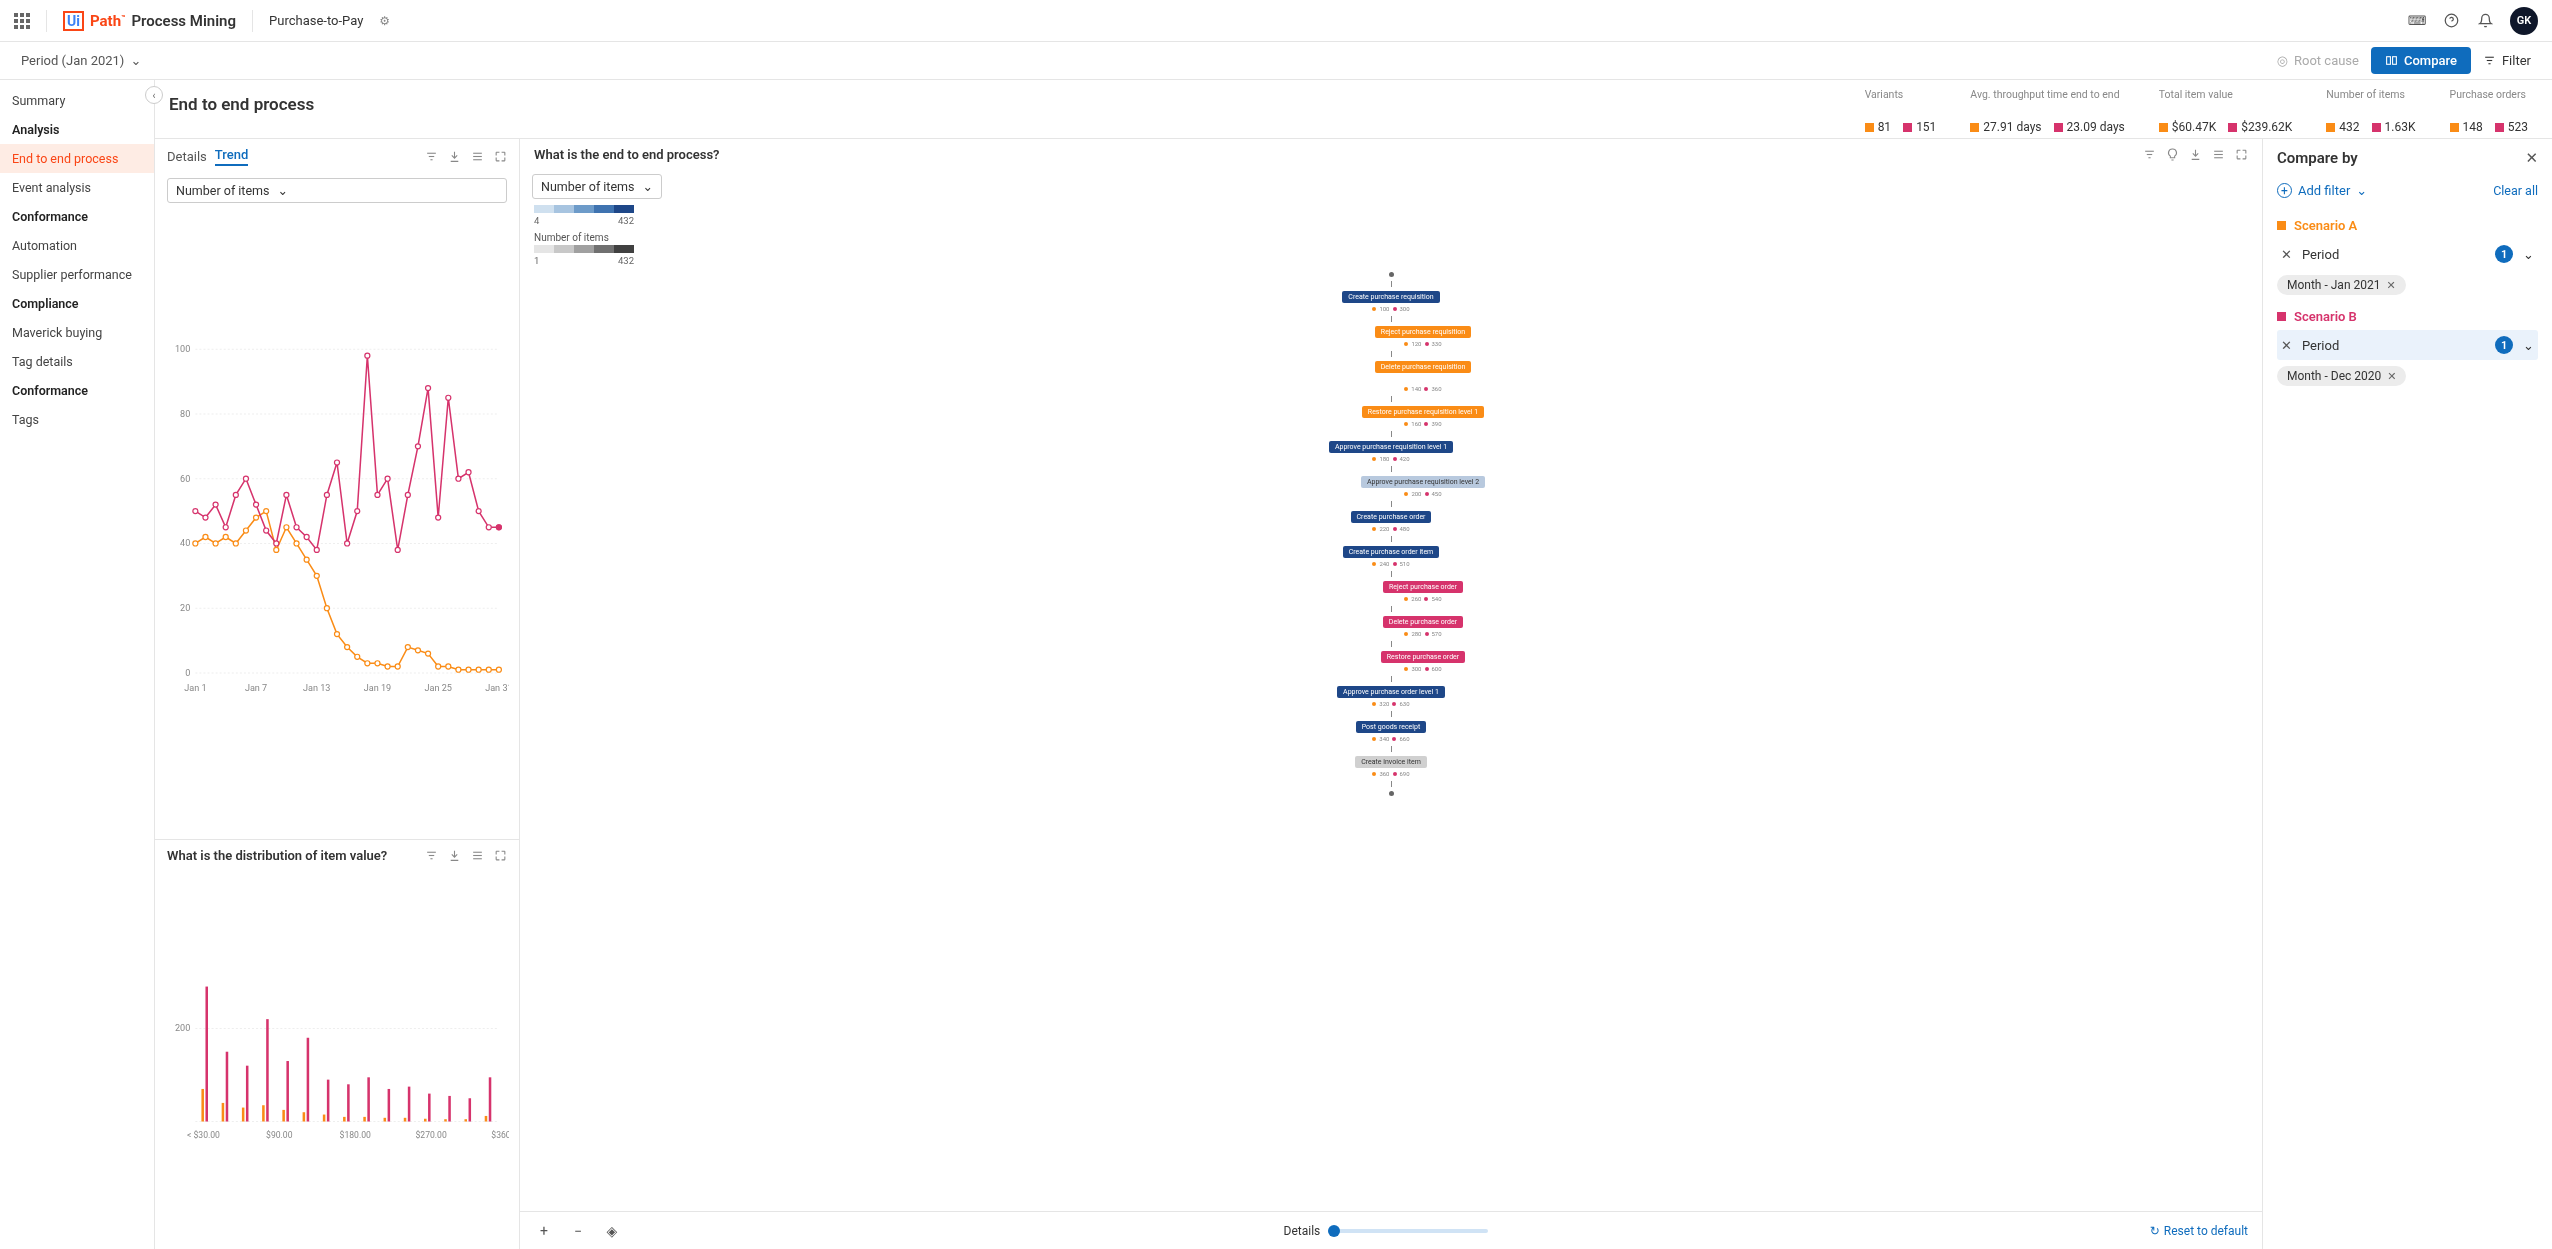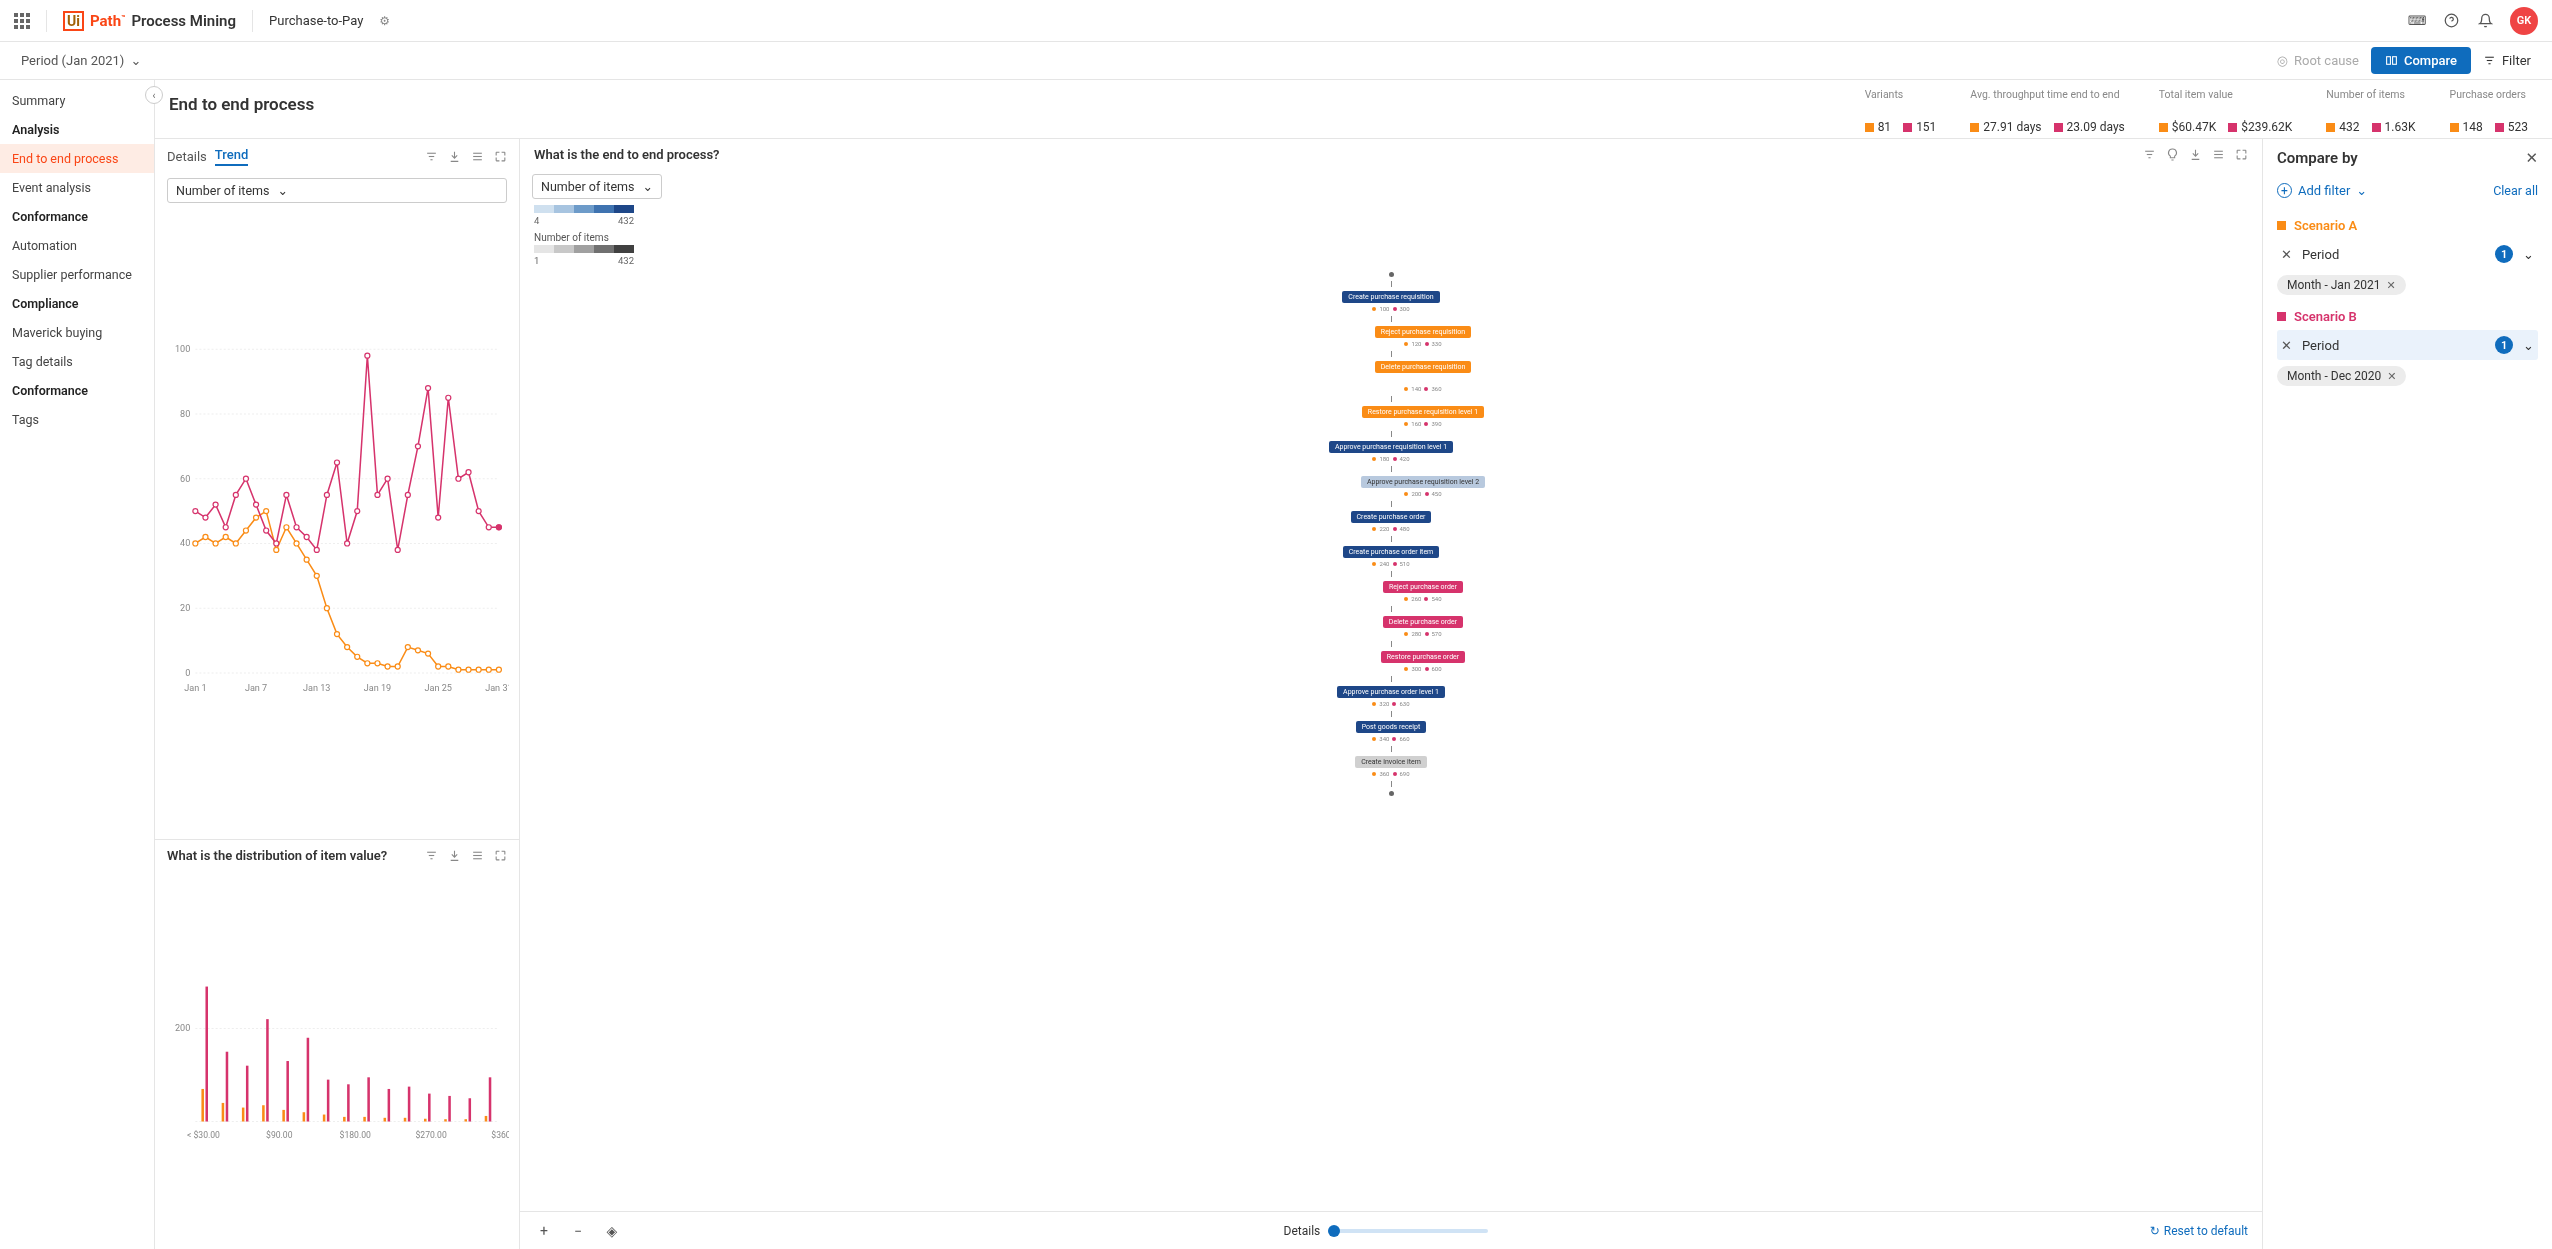--- a/index.html
+++ b/index.html
@@ -3,27 +3,27 @@
 <meta charset="utf-8">
 <style>
 * { box-sizing: border-box; margin: 0; padding: 0; font-family: -apple-system, BlinkMacSystemFont, "Segoe UI", Roboto, sans-serif; }
 body { background: #fff; color: #333; font-size: 13px; overflow: hidden; }
 
 .topbar { height: 42px; border-bottom: 1px solid #e5e5e5; display: flex; align-items: center; padding: 0 14px; gap: 16px; }
 .apps-icon { width: 16px; height: 16px; display: grid; grid-template-columns: repeat(3,4px); grid-template-rows: repeat(3,4px); gap: 2px; cursor: pointer; }
 .apps-icon span { background: #666; }
 .divider-v { width: 1px; height: 22px; background: #e5e5e5; }
 .logo { display: flex; align-items: center; gap: 6px; font-weight: 600; font-size: 15px; }
-.logo-box { border: 2px solid #fa4616; color: #a16207; padding: 0 2px; font-weight: 700; font-size: 14px; }
+.logo-box { border: 2px solid #fa4616; color: #3b82f6; padding: 0 2px; font-weight: 700; font-size: 14px; }
 .logo-path { color: #fa4616; font-weight: 700; font-size: 15px; }
 .process-label { font-size: 13px; color: #333; }
 .gear { color: #888; font-size: 12px; }
 .topbar-right { margin-left: auto; display: flex; align-items: center; gap: 16px; }
 .top-icon { width: 18px; height: 18px; color: #555; cursor: pointer; display:flex; align-items:center; justify-content:center; }
-.avatar { width: 28px; height: 28px; border-radius: 50%; background: #ef4444; color: #fff; display: flex; align-items: center; justify-content: center; font-size: 11px; font-weight: 600; }
+.avatar { width: 28px; height: 28px; border-radius: 50%; background: #0f172a; color: #fff; display: flex; align-items: center; justify-content: center; font-size: 11px; font-weight: 600; }
 
 .subbar { height: 38px; border-bottom: 1px solid #e5e5e5; display: flex; align-items: center; padding: 0 21px; gap: 10px; }
 .period-sel { font-size: 13px; color: #555; display: flex; align-items: center; gap: 6px; cursor: pointer; }
 .subbar-right { margin-left: auto; display: flex; align-items: center; gap: 12px; }
 .rootcause { color: #aaa; font-size: 13px; display: flex; align-items: center; gap: 6px; }
 .compare-btn { background: #0f6cbd; color: #fff; border: none; padding: 6px 14px; border-radius: 4px; font-size: 13px; display: flex; align-items: center; gap: 6px; cursor: pointer; font-weight:500; }
 .filter-btn { color: #333; font-size: 13px; display: flex; align-items: center; gap: 6px; cursor: pointer; }
 
 .main { display: flex; height: calc(100vh - 80px); }
 

